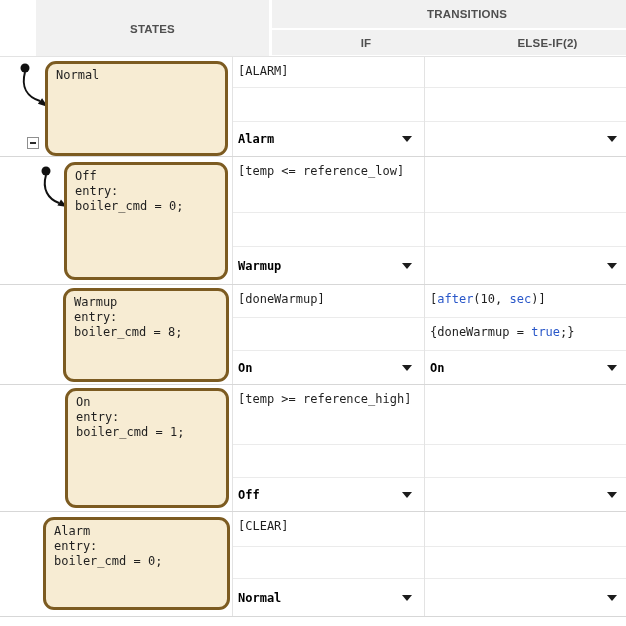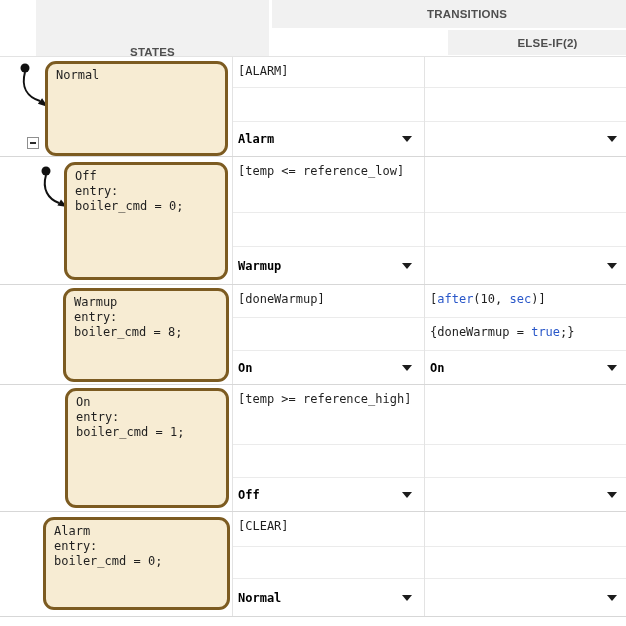--- a/index.html
+++ b/index.html
@@ -9,21 +9,21 @@
     font-family:"DejaVu Sans Mono","Liberation Mono",monospace;
     font-size:12px; color:#1f1f1f; overflow:hidden;
   }
   
   .hdr {
     position:absolute; background:#f1f1f1; color:#4f4f4f;
     font-family:"Liberation Sans","DejaVu Sans",sans-serif;
     font-weight:bold; font-size:11.5px; letter-spacing:0.2px;
     display:flex; align-items:center; justify-content:center;margin-left:36px;
   }
-  .hdr-states      { left:0;   top:0;  width:233px; height:58px;align-items:flex-end; }
+  .hdr-states      { left:0;   top:0;  width:233px; height:58px; }
   .hdr-transitions { left:236px; top:0;  width:390px; height:28px; }
   .hdr-if          { left:236px; top:30px; width:188px; height:25px; }
   .hdr-elseif      { left:412px; top:30px; width:199px; height:25px; }
   
   .row { position:absolute; left:0; width:626px; border-bottom:1px solid #d7d7d7; background:#fff;padding-left:28px; }
   .r0 { top:56px;  height:101px; border-top:1px solid #e3e3e3; }
   .r1 { top:157px; height:128px; }
   .r2 { top:285px; height:100px; }
   .r3 { top:385px; height:127px; }
   .r4 { top:512px; height:105px; }
@@ -71,20 +71,23 @@
 <body>
 
 <div id="app">
 
   <div class="hdr hdr-states">
     <span>STATES</span>
   </div>
   <div class="hdr hdr-transitions">
     <span>TRANSITIONS</span>
   </div>
+  <div class="hdr hdr-if">
+    <span>IF</span>
+  </div>
   <div class="hdr hdr-elseif">
     <span>ELSE-IF(2)</span>
   </div>
 
   <div class="row r0">
     <div class="states-cell">
       <svg class="arrow-svg" style="left:14px;top:2px" width="40" height="54" viewBox="0 0 40 54">
         <circle cx="11" cy="9" r="4.5" fill="#111"></circle>
         <path d="M11,13 C7,28 13,38 26,42" stroke="#111" stroke-width="2" fill="none"></path>
         <polygon points="34,48 23.9,44.8 28.1,39.2" fill="#111"></polygon>

